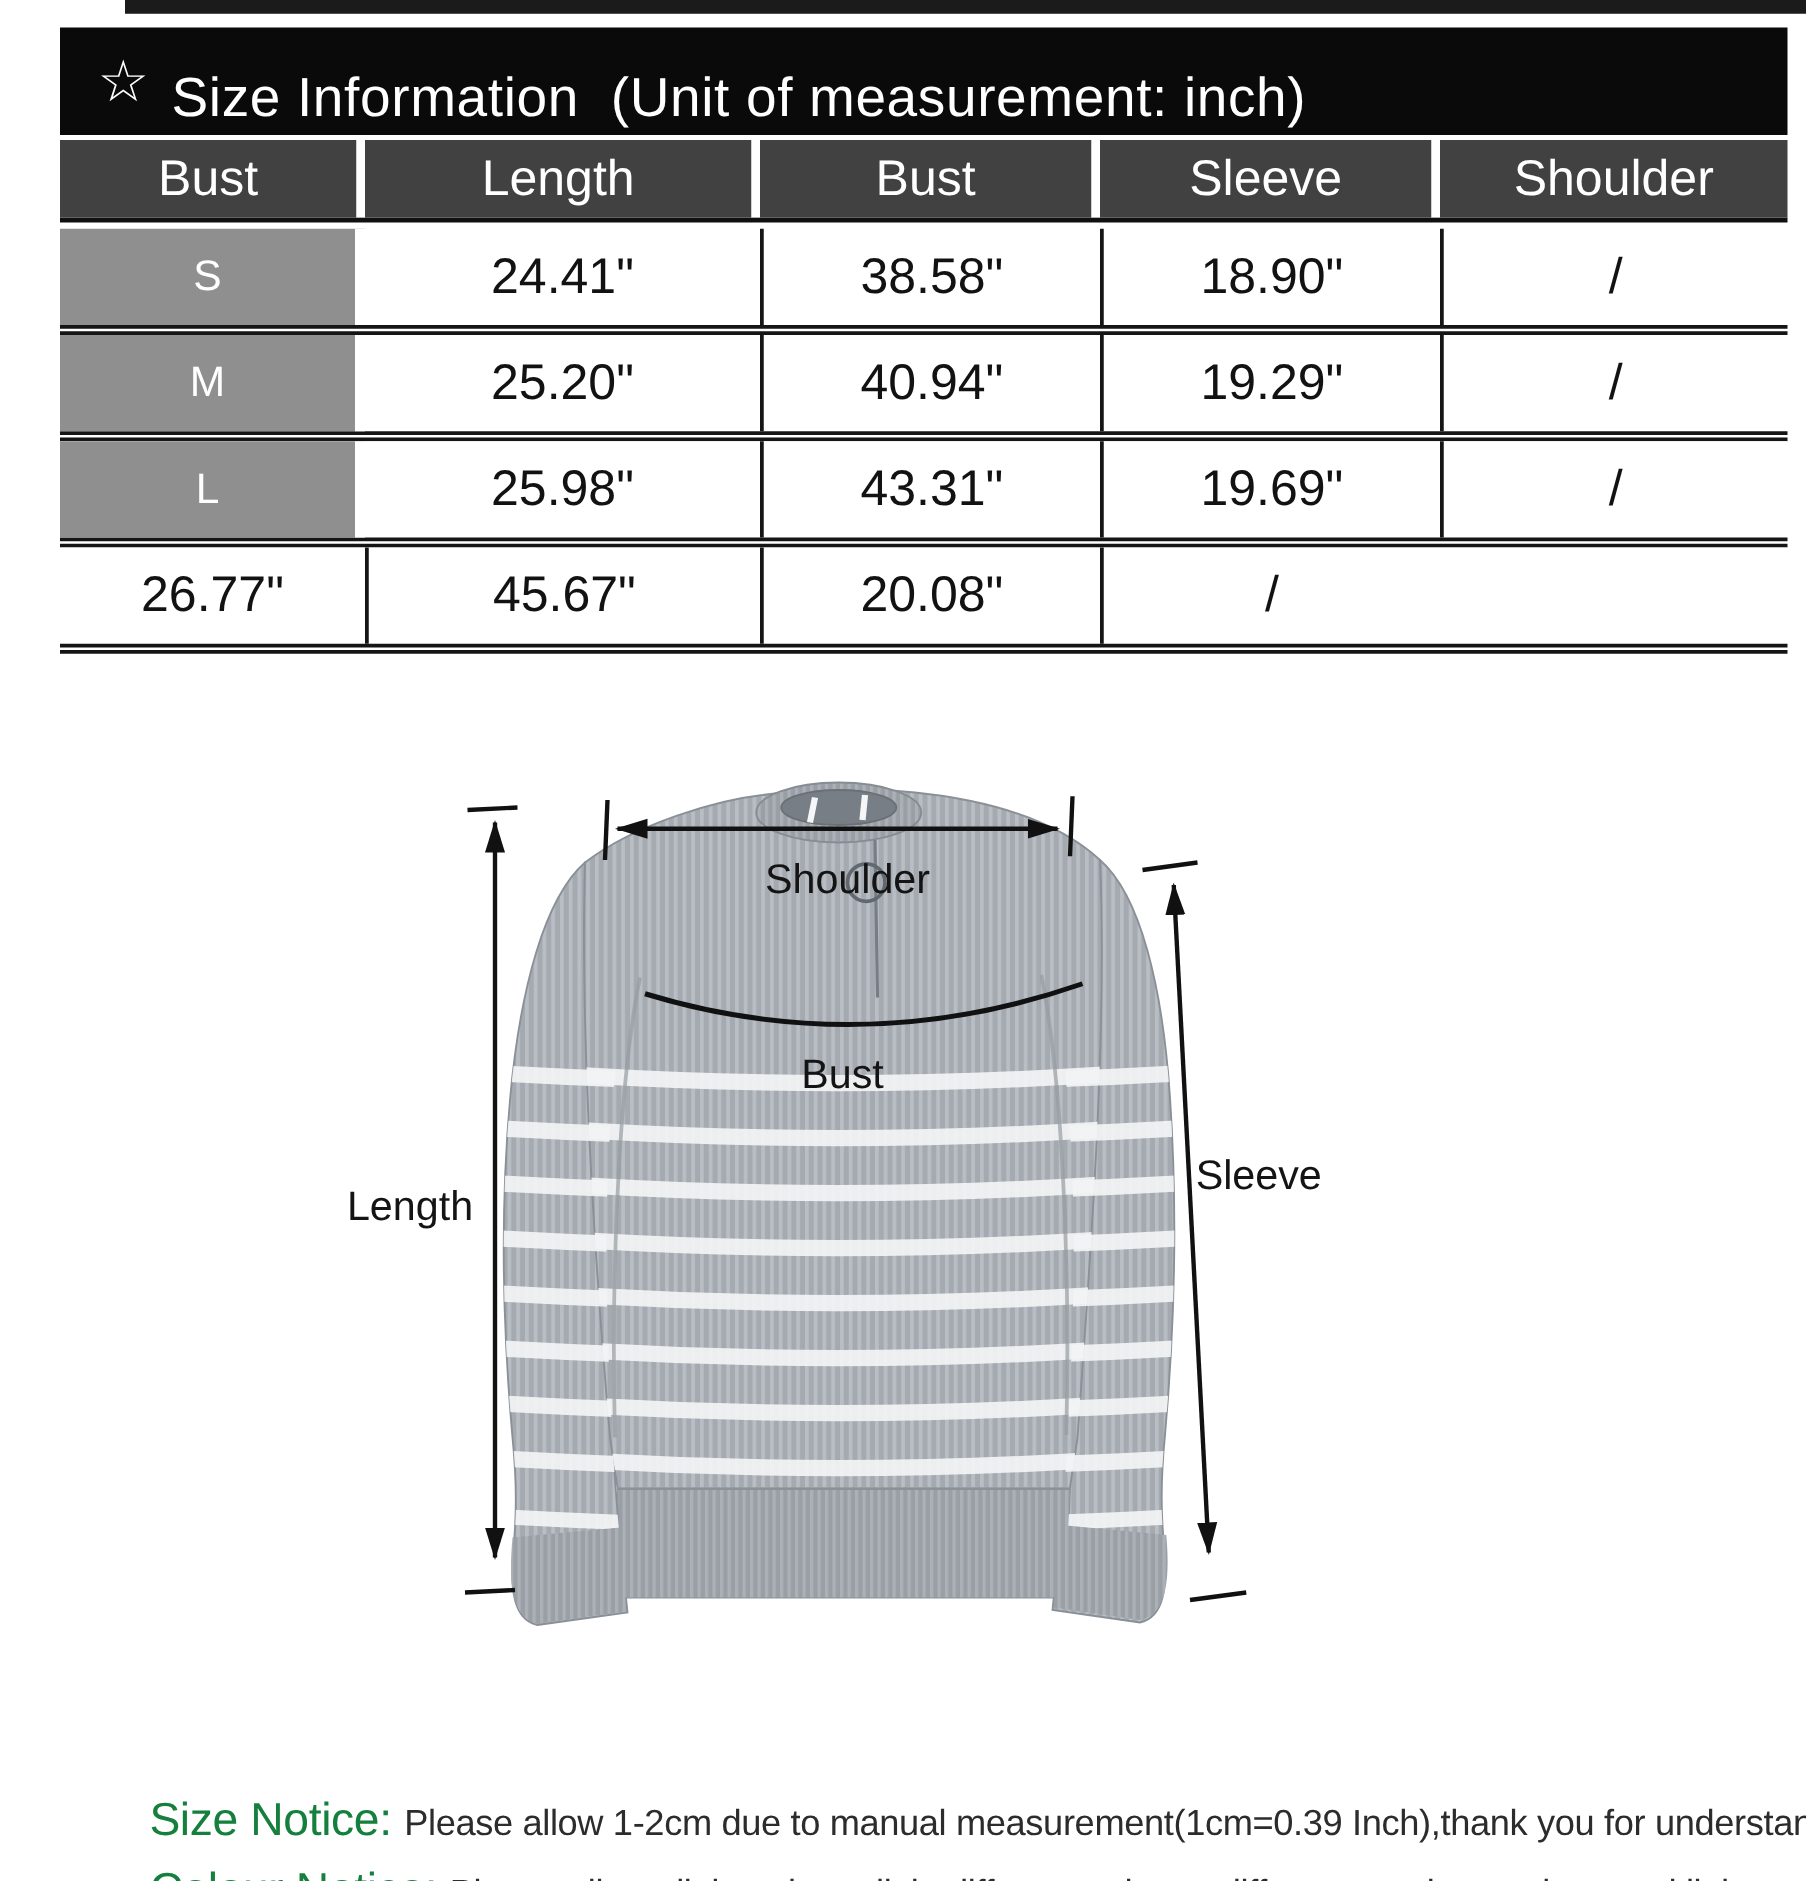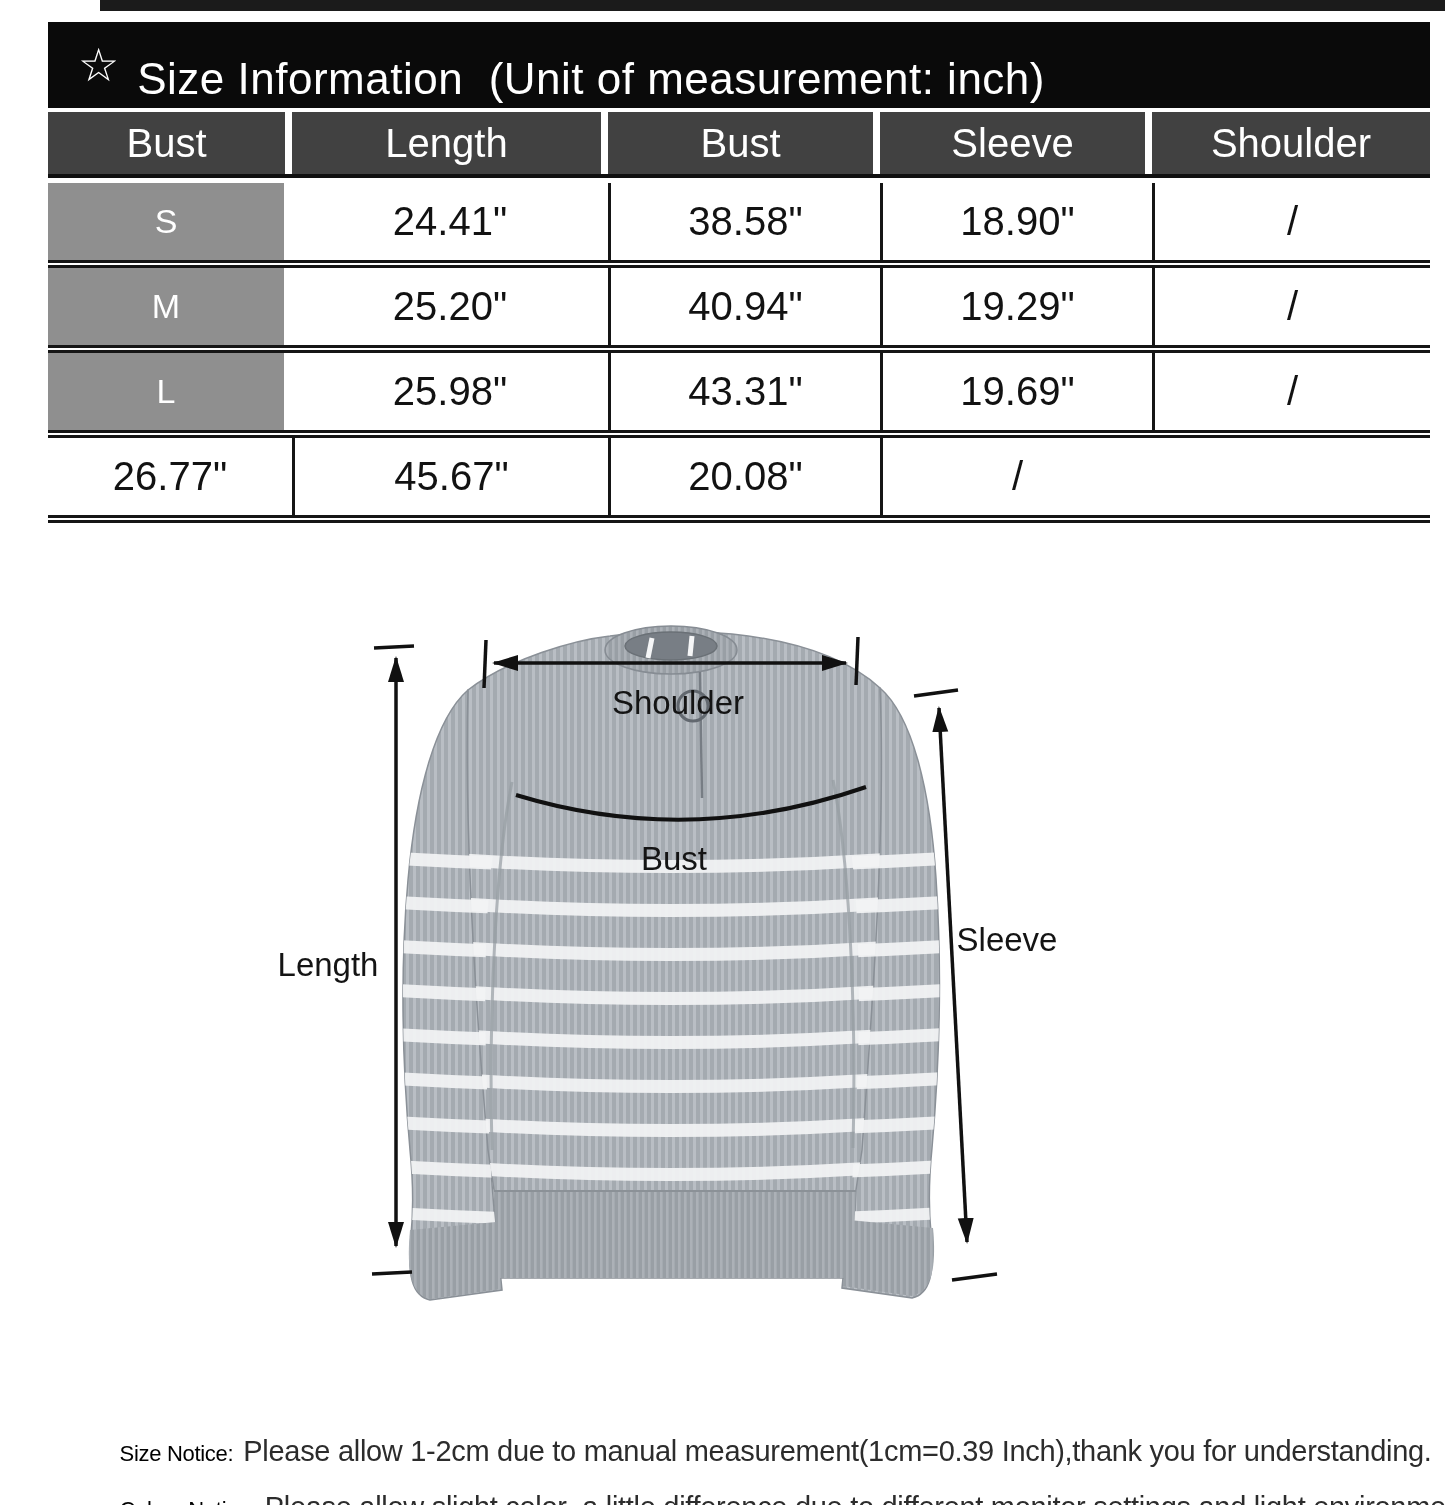--- a/index.html
+++ b/index.html
@@ -47,21 +47,21 @@
   .dcell + .dcell{border-left:3px solid #151515;}
 
   
   .diagram{position:absolute;left:0;top:590px;}
   .diagram text{font-family:"Liberation Sans", sans-serif;font-size:33px;fill:#141414;}
 
   
   .notice{position:absolute;left:104px;white-space:pre;font-size:29px;letter-spacing:-0.3px;}
   .notice-size{top:1402px;}
   .notice-colour{top:1458px;}
-  .notice-label{color:#000000;font-size:22px;margin-right:10px;}
+  .notice-label{color:#15803d;font-size:37px;margin-right:10px;}
   .notice-text{color:#2c2c2c;}
 </style>
 </head>
 <body>
 
 <div class="top-strip"></div>
 
 <div class="chart-wrap">
   <div class="title-bar">
     <span class="star">☆</span>

